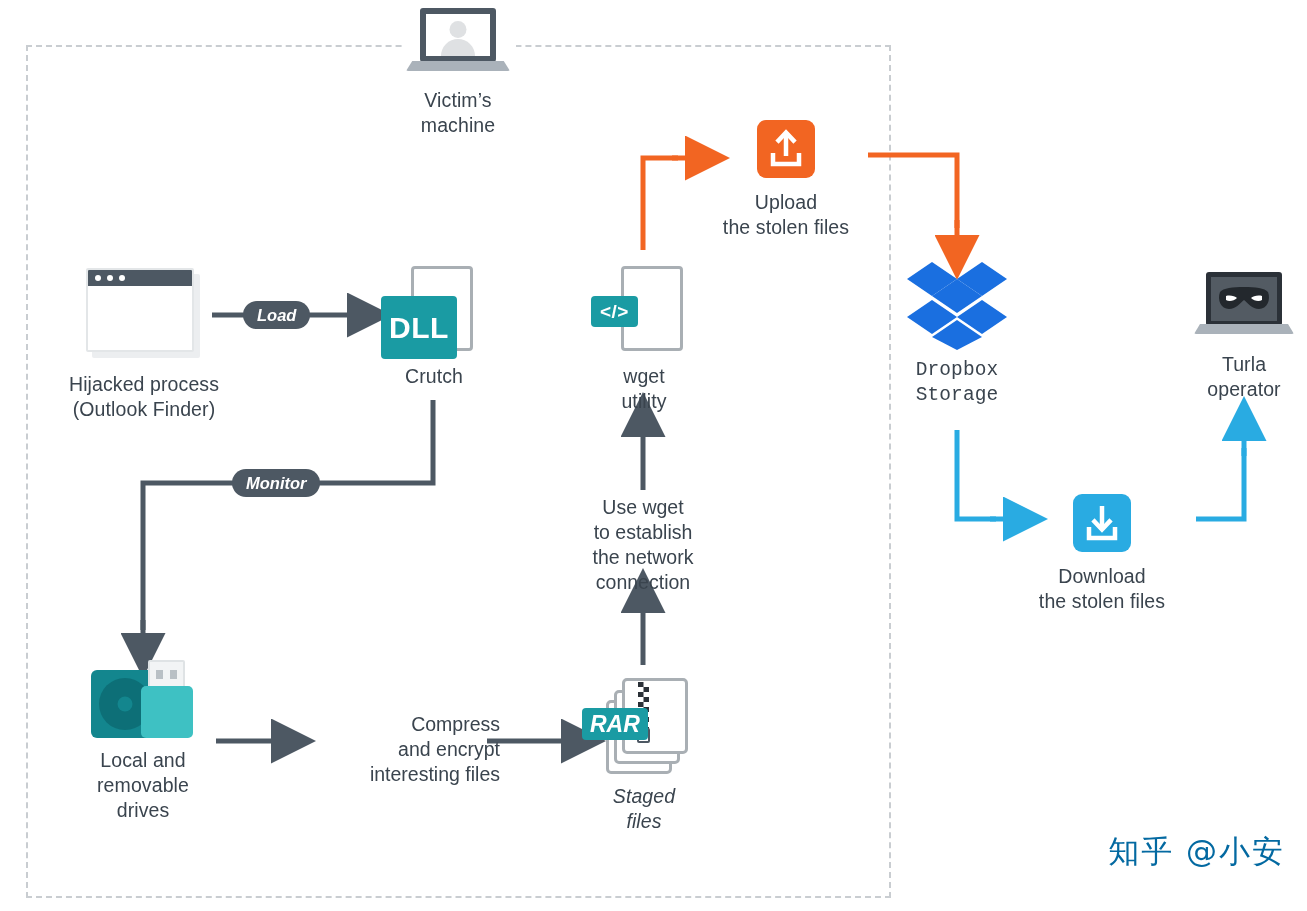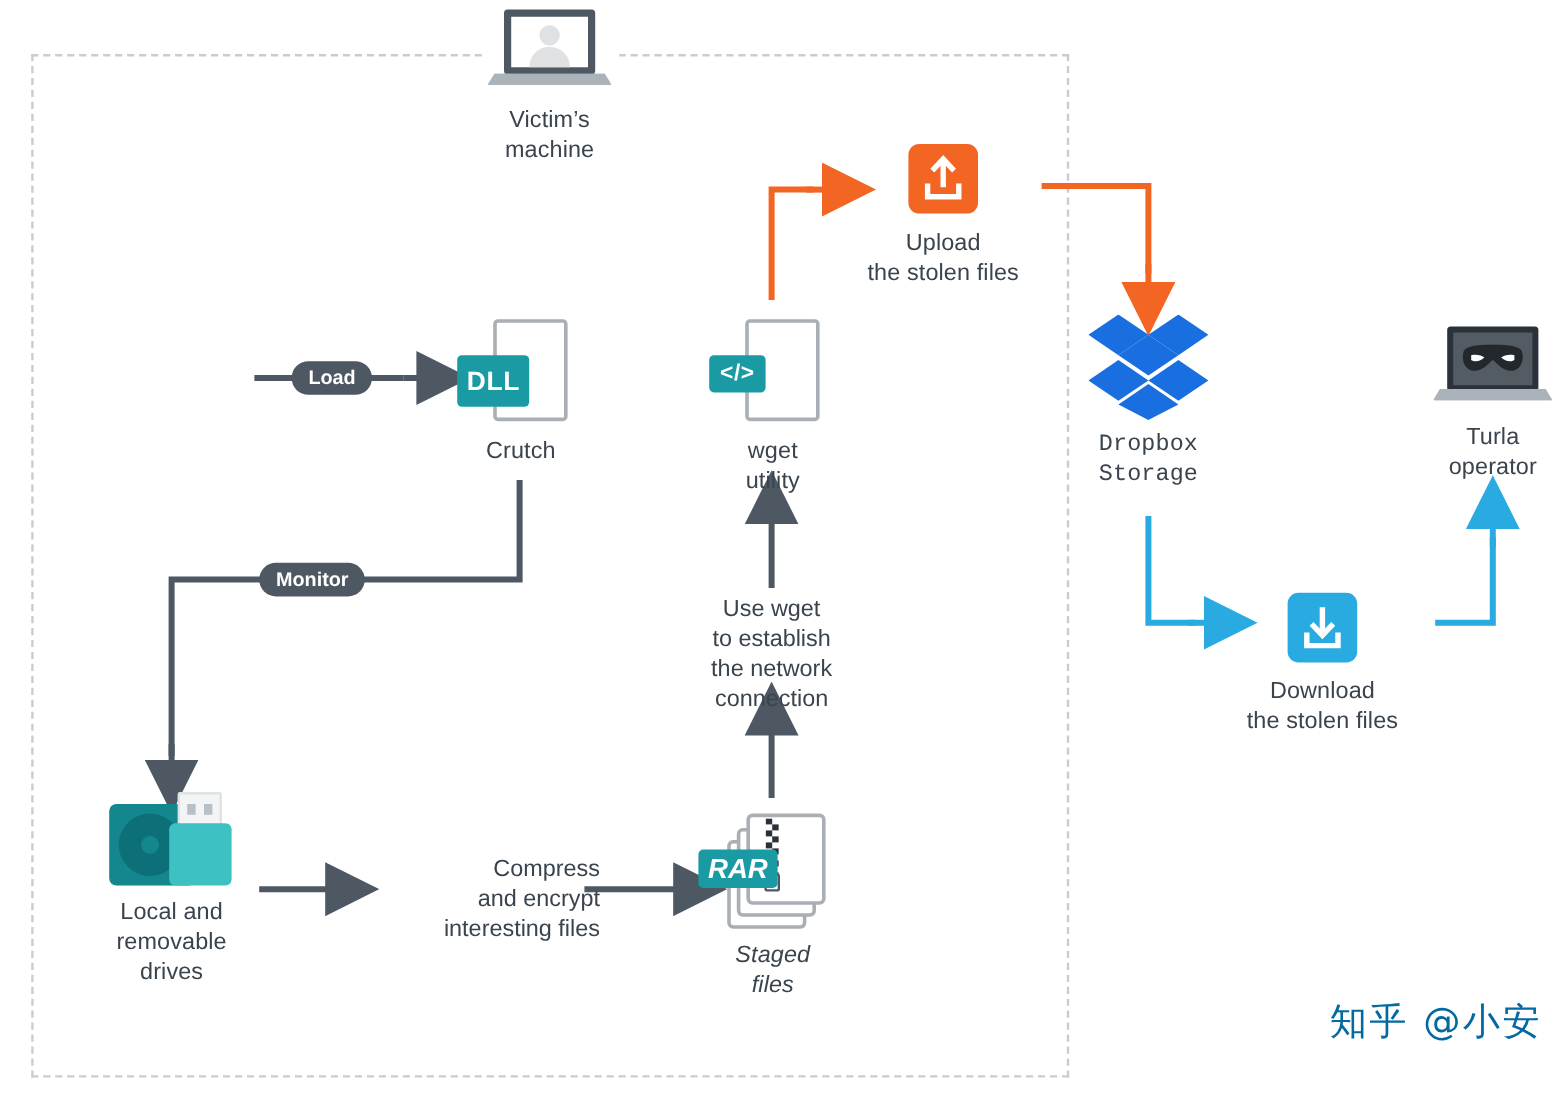--- a/index.html
+++ b/index.html
@@ -89,22 +89,22 @@
   
   .doc-wrap{width:106px;height:88px;position:relative;}
   .doc-page{
     position:absolute;right:14px;top:0;width:62px;height:85px;
     background:#ffffff;border:3px solid #a9afb4;border-radius:4px;
     box-sizing:border-box;
   }
   .doc-badge{
     position:absolute;left:0;top:30px;height:31px;
     background:#1a9ba3;color:#ffffff;border-radius:4px;
-    font-weight:700;font-size:22px;line-height:31px;
-    padding:6px 8px;letter-spacing:.5px;
+    font-weight:700;font-size:30px;line-height:31px;
+    padding:16px 8px;letter-spacing:.5px;
   }
   .doc-badge.code{font-size:19px;padding:0 9px;}
 
   
   .rar-wrap{width:124px;height:96px;position:relative;}
   .rar-sheet{
     position:absolute;background:#ffffff;border:3px solid #a9afb4;
     border-radius:5px;box-sizing:border-box;
   }
   .rar-s1{left:24px;top:22px;width:66px;height:74px;}
@@ -158,21 +158,21 @@
   .sq-icon{
     width:58px;height:58px;border-radius:9px;position:relative;margin:0 auto;
   }
   .sq-up{background:#f26522;}
   .sq-dn{background:#29abe2;}
 
   
   .pill{
     position:absolute;background:#4d5863;color:#ffffff;border-radius:16px;
     font-size:16.5px;font-weight:700;line-height:28px;height:28px;
-    padding:0 14px;text-align:center;white-space:nowrap;
+    padding:0 14px;text-align:center;white-space:nowrap;font-style:italic;
   }
 
   
   .ftext{
     position:absolute;text-align:center;font-size:19.5px;line-height:25px;
     color:#3a444e;white-space:pre-line;
   }
 
   svg.edge{position:absolute;left:0;top:0;width:1307px;height:911px;
            pointer-events:none;overflow:visible;}
@@ -255,32 +255,46 @@
       <div class="vic-screen">
         <div class="vic-head"></div>
         <div class="vic-body"></div>
       </div>
       <div class="vic-base"></div>
     </div>
     <div class="cap">Victim’s
 machine</div>
   </div>
 
+  <div class="node" style="left:30px;top:268px;width:228px;">
+    <div class="icon-wrap win-wrap" style="margin-left:auto;margin-right:auto;">
+      <div class="win-shadow"></div>
+      <div class="win-body">
+        <div class="win-bar">
+          <div class="win-dot" style="left:7px;"></div>
+          <div class="win-dot" style="left:19px;"></div>
+          <div class="win-dot" style="left:31px;"></div>
+        </div>
+      </div>
+    </div>
+    <div class="cap" style="margin-top:12px;">Hijacked process
+(Outlook Finder)</div>
+  </div>
 
   <div class="pill" style="left:243px;top:301px;">Load</div>
 
   <div class="node" style="left:368px;top:266px;width:132px;">
     <div class="icon-wrap doc-wrap">
       <div class="doc-page"></div>
       <div class="doc-badge">DLL</div>
     </div>
     <div class="cap" style="margin-top:10px;">Crutch</div>
   </div>
 
-  <div class="pill" style="left:216px;top:469px;">Monitor</div>
+  <div class="pill" style="left:232px;top:469px;">Monitor</div>
 
   <div class="node" style="left:62px;top:660px;width:162px;">
     <div class="icon-wrap drv-wrap">
       <div class="hdd">
         <div class="hdd-disc">
             <div class="hdd-hub"></div>
           </div>
       </div>
       <div class="usb-metal">
         <div class="usb-pin" style="left:6px;"></div>

